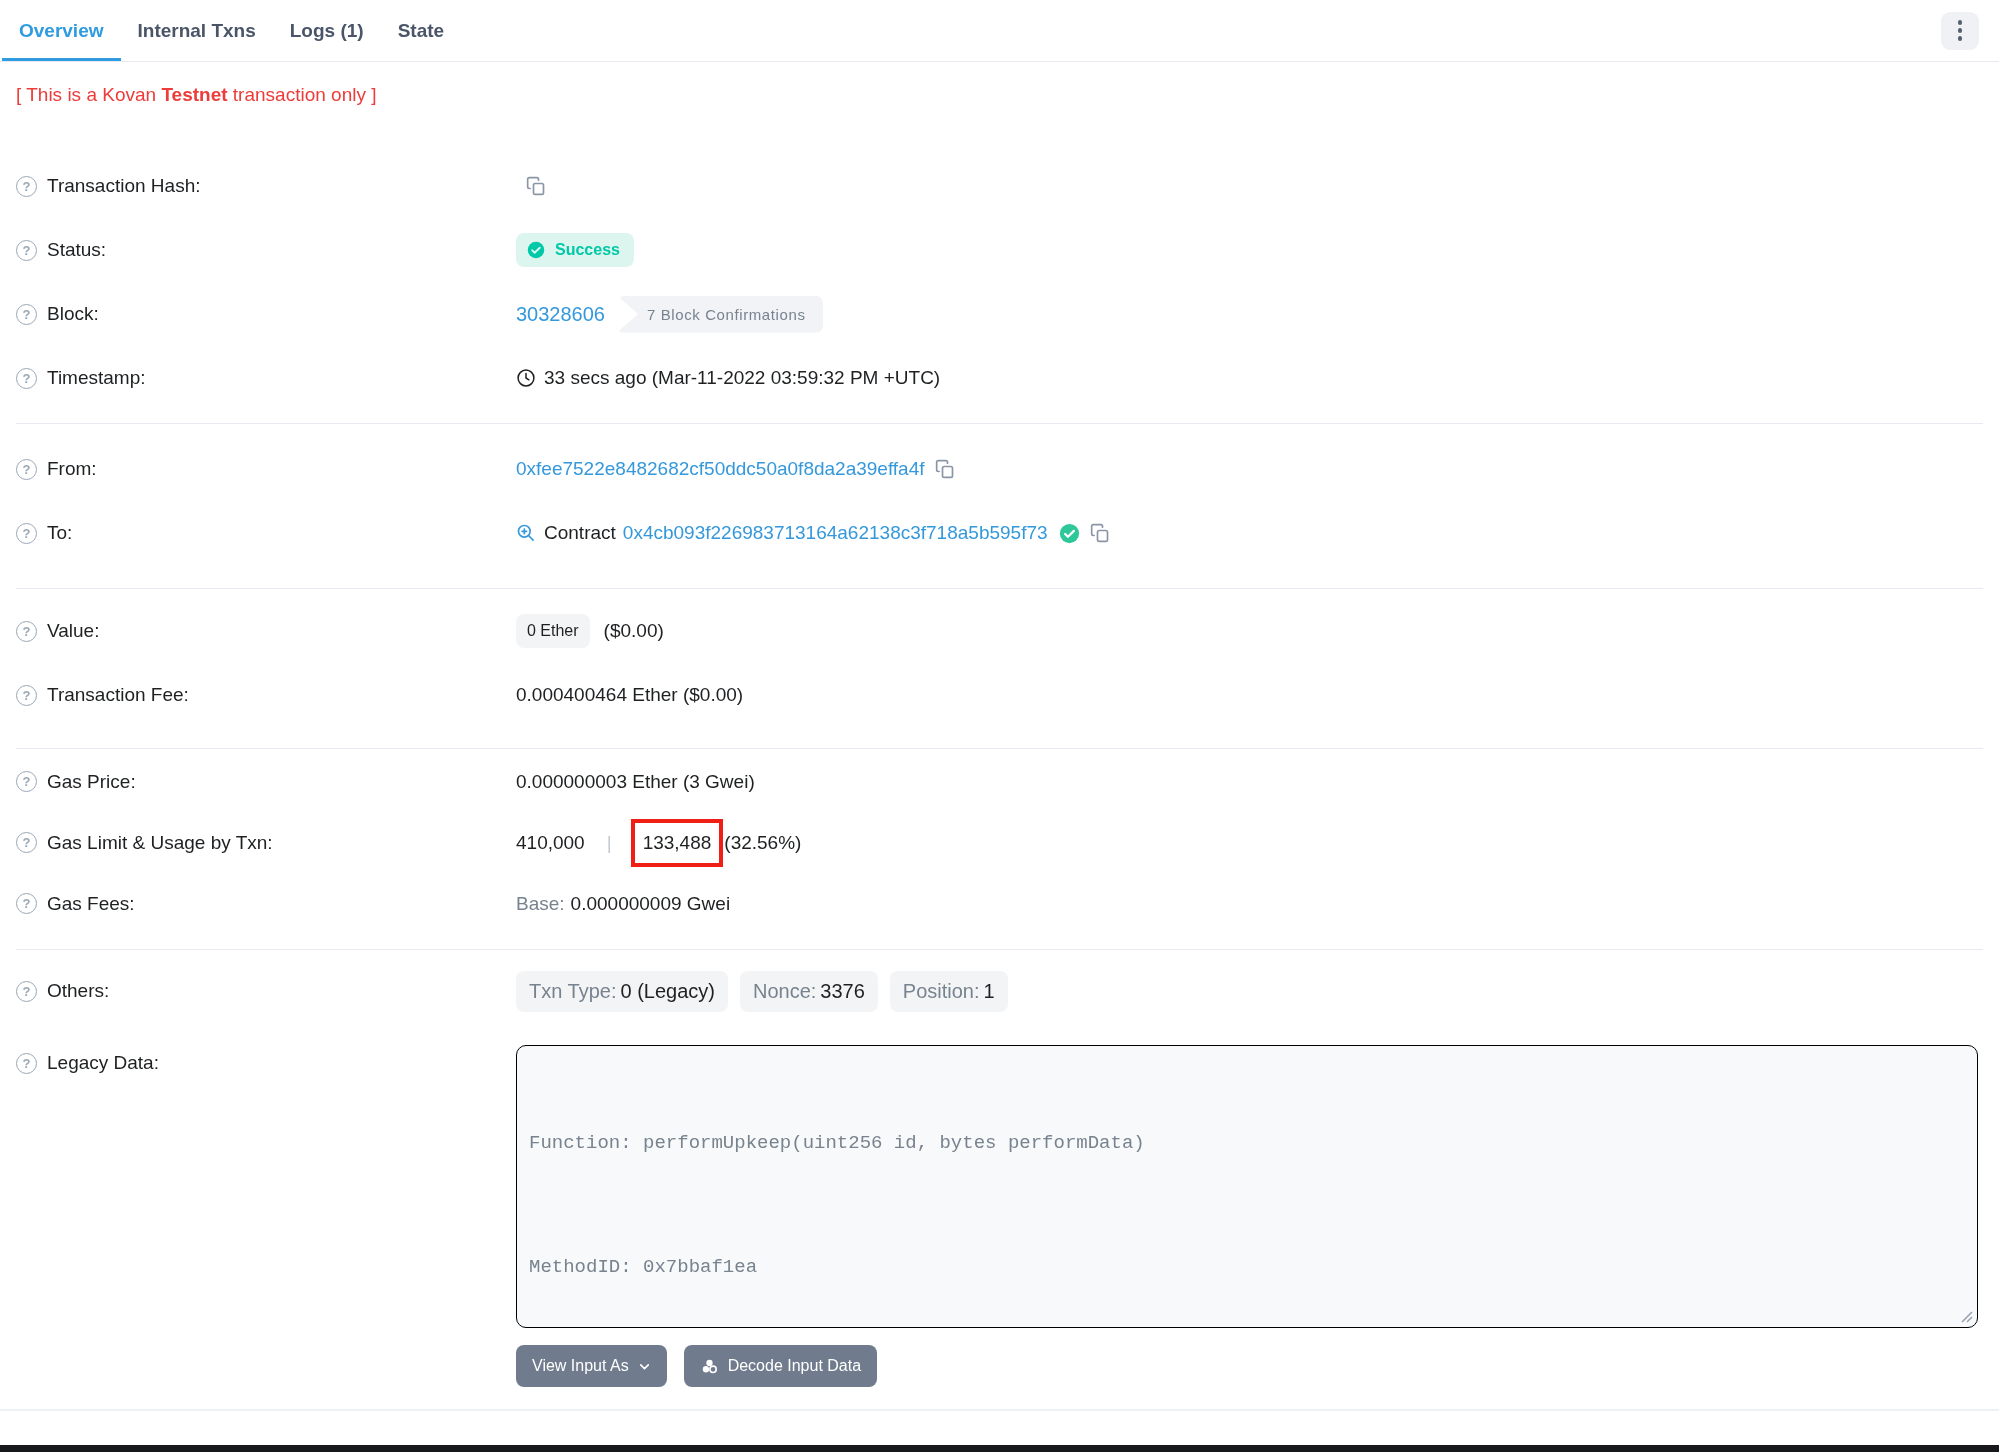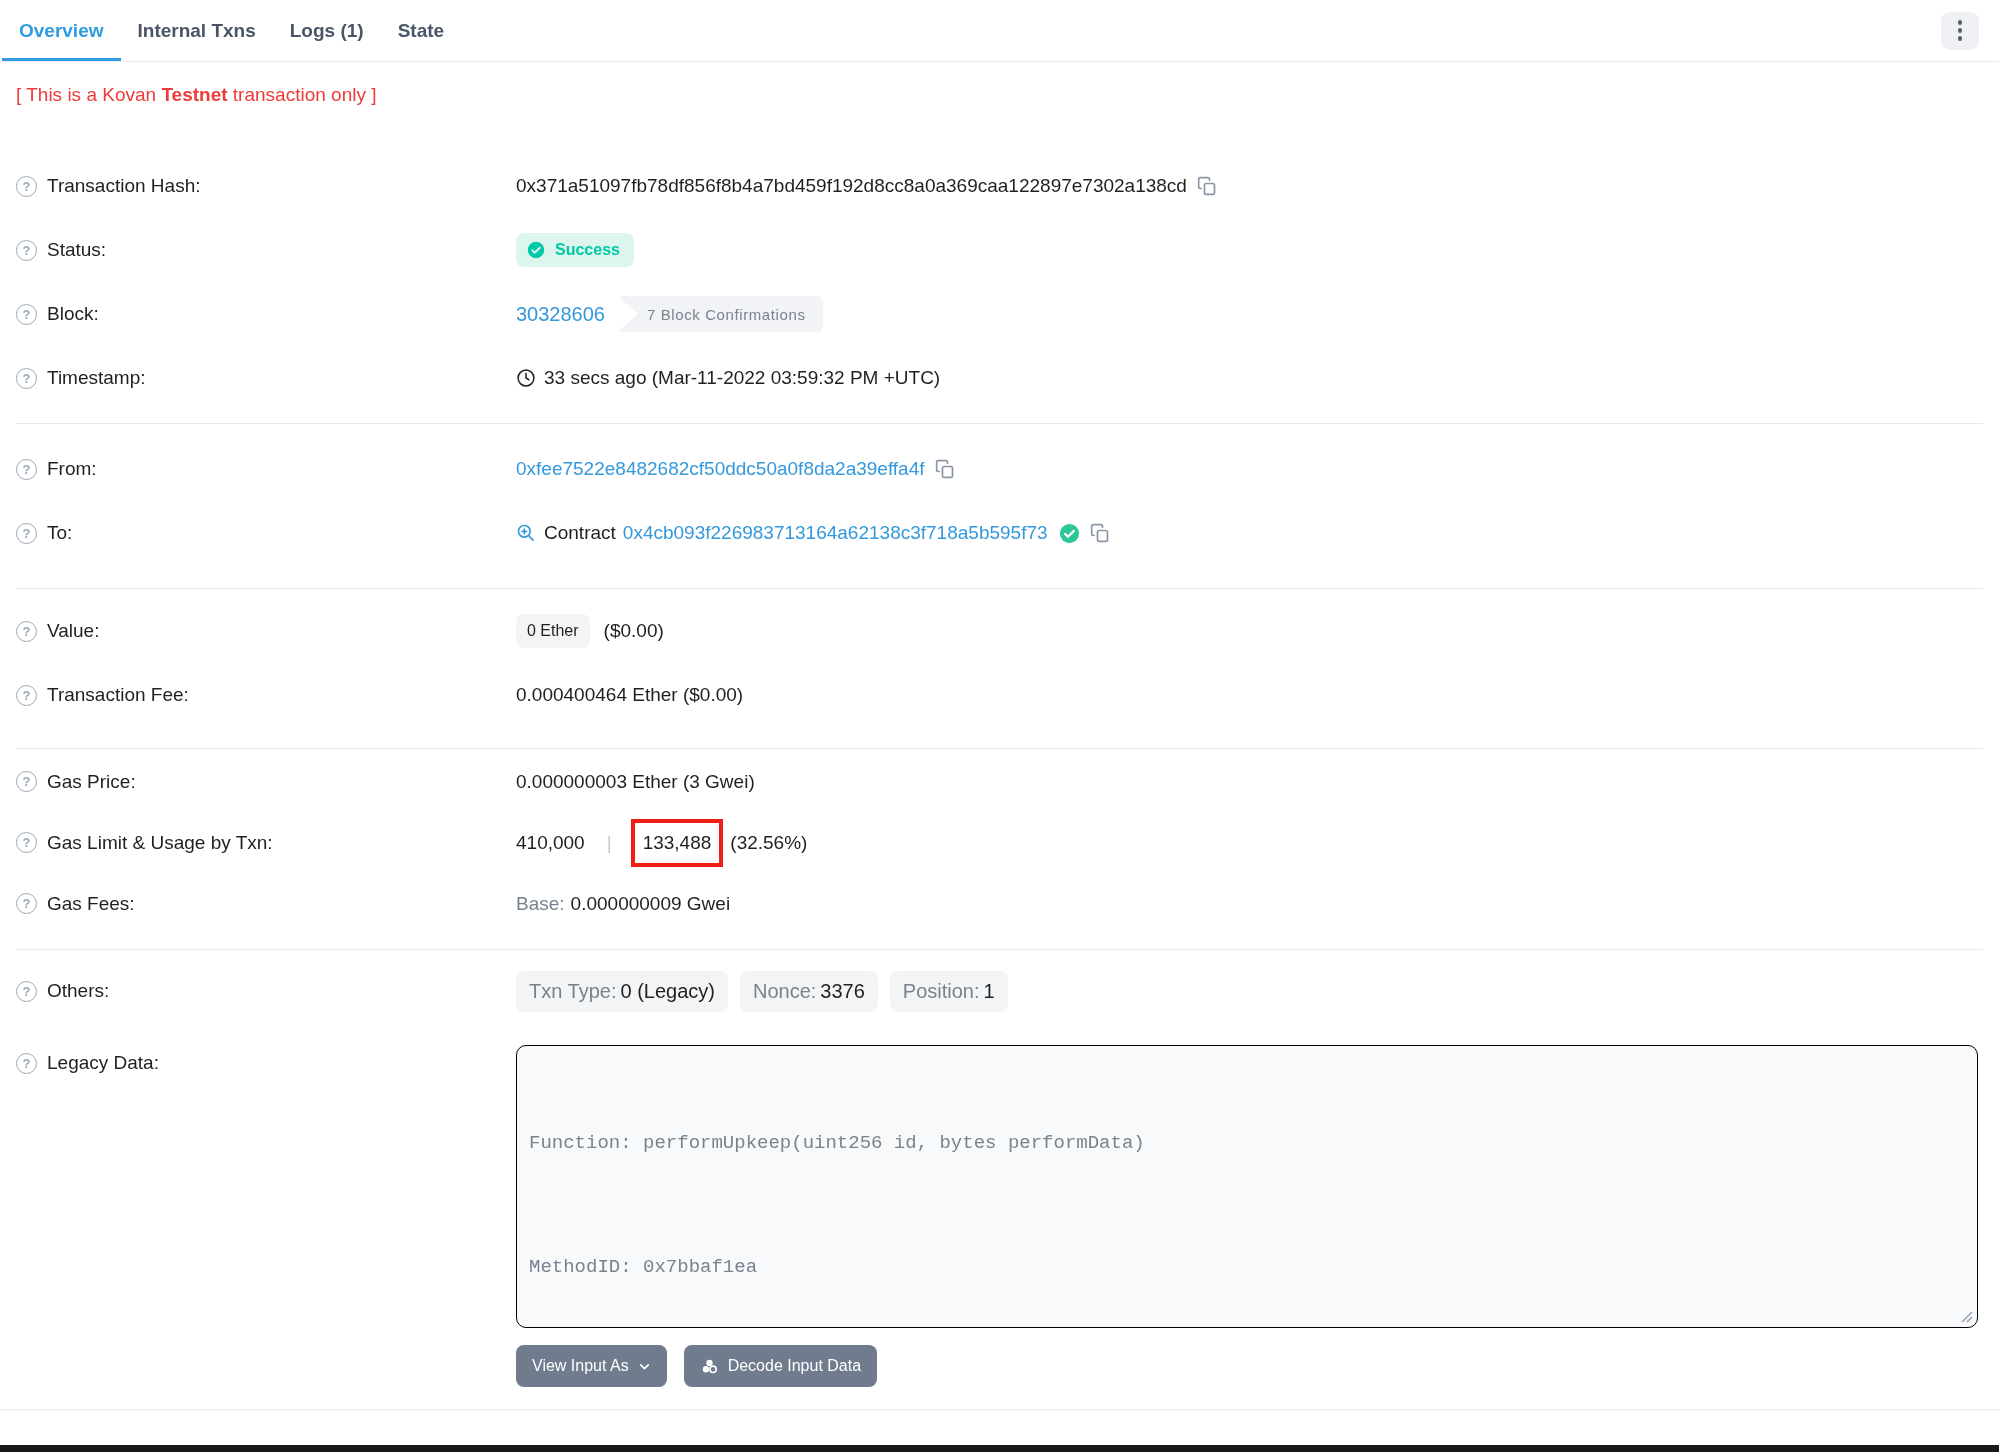--- a/index.html
+++ b/index.html
@@ -56,21 +56,21 @@
                 letter-spacing:.6px; padding:10px 18px 10px 30px; border-radius:7px;
                 clip-path:polygon(0 0, 100% 0, 100% 100%, 0 100%, 21px 50%); }
 
   
   .pill { background:#f3f4f6; border-radius:8px; padding:8px 11px; font-size:16px; color:#1e2022; }
   .usd { margin-left:14px; }
 
   
   .pipe { color:#c3cad2; margin:0 18px 0 22px; }
   .red-ann { display:inline-block; border:4px solid #f01f15; padding:9px 8px; margin:-15px 1px; }
-  .pct { margin-left:6px; }
+  .pct { margin-left:0; }
   .muted { color:#77838f; }
   .gasfee-val { margin-left:6px; }
 
   
   .other-badge { background:#f3f4f6; border-radius:8px; padding:9px 13px; font-size:20px;
                  margin-right:12px; }
   .other-badge .k { color:#77838f; }
   .other-badge .v { color:#1e2022; margin-left:4px; }
 
   
@@ -117,21 +117,20 @@
 
   <div class="content">
 
     <div class="group-a">
       <div class="row h64">
         <div class="row-label">
           <span class="help">?</span>
           <span>Transaction Hash:</span>
         </div>
         <div class="row-value">
-          <span>0x371a51097fb78df856f8b4a7bd459f192d8cc8a0a369caa122897e7302a138cd</span>
           <button class="icon-btn">
             <svg width="20" height="20" viewBox="0 0 24 24" fill="none" stroke="#8a95a5" stroke-width="2" stroke-linecap="round" stroke-linejoin="round">
                 <rect x="9" y="9" width="12" height="13" rx="2"></rect>
                 <path d="M5 15H4a2 2 0 0 1-2-2V4a2 2 0 0 1 2-2h9a2 2 0 0 1 2 2v1"></path>
               </svg>
           </button>
         </div>
       </div>
 
       <div class="row h64">

